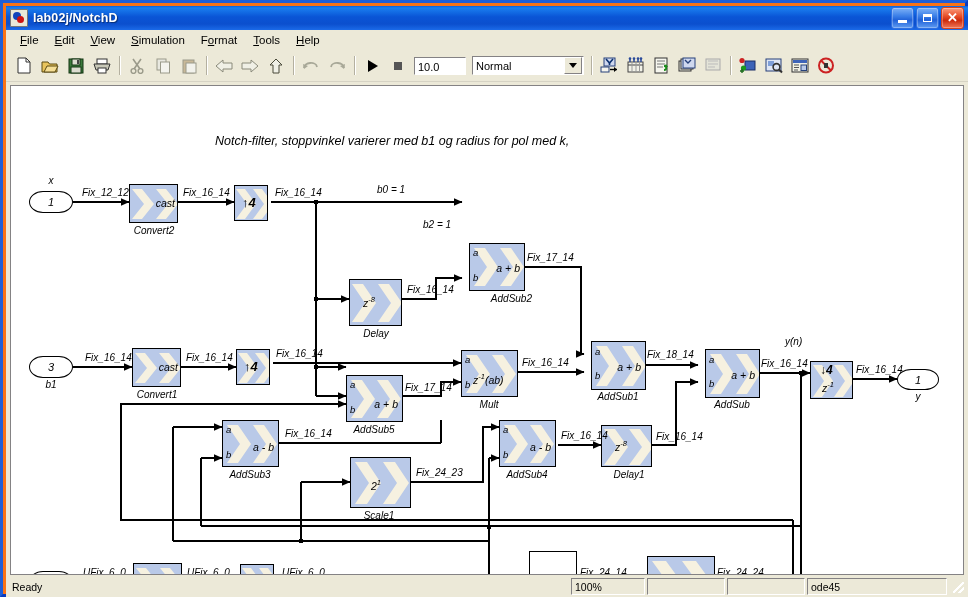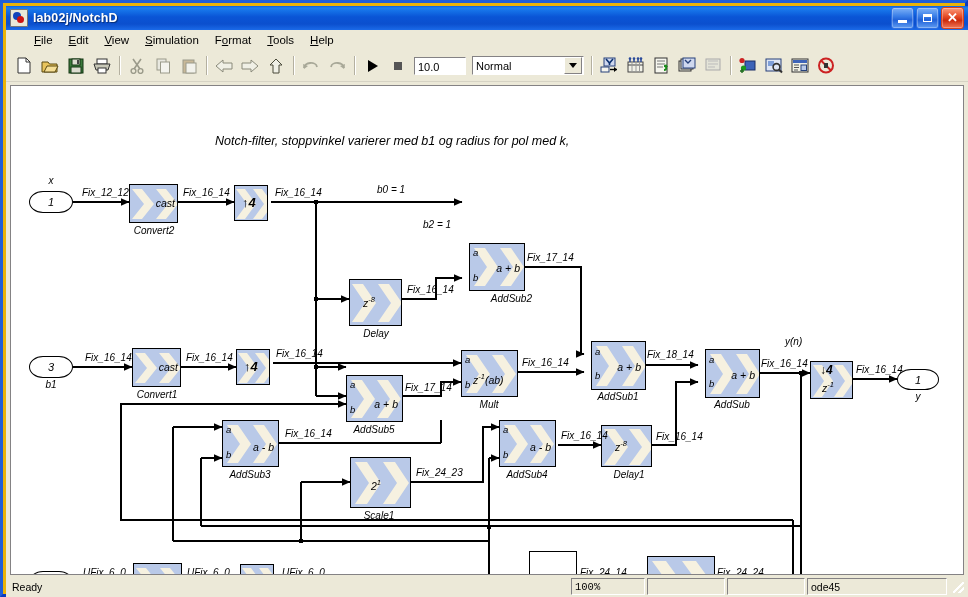--- a/index.html
+++ b/index.html
@@ -1,21 +1,21 @@
 <!DOCTYPE html>
 <html><head>
 <meta charset="utf-8">
 <style>
   html,body{margin:0;padding:0;background:#3a6ea5;}
   body{width:968px;height:597px;overflow:hidden;font-family:"Liberation Sans",sans-serif;}
 
   
   #window{
     position:absolute;left:0;top:0;width:968px;height:597px;
-    background:#eab308;
+    background:#f97316;
     box-sizing:border-box;
     border:3px solid;
     border-color:#1f5fd8 #0a3bbd #0a3bbd #1f5fd8;
   }
   #titlebar{
     position:absolute;left:3px;top:3px;width:962px;height:24px;
     background:linear-gradient(180deg,#0c5fe0 0%,#1a7ff0 8%,#0a55d6 45%,#0b4fce 75%,#1b6ae8 100%);
     display:flex;align-items:center;
   }
   #title-icon{
@@ -43,21 +43,21 @@
   .minglyph{width:9px;height:3px;background:#fff;margin-top:6px;}
   .maxglyph{width:9px;height:8px;border:1px solid #fff;border-top-width:3px;box-sizing:border-box;}
   .closeglyph{font-size:13px;line-height:12px;font-weight:bold;font-family:"Liberation Sans",sans-serif;}
 
   
   #client{
     position:absolute;left:3px;top:27px;width:962px;height:567px;
     background:#ece9d8;
   }
   
-  #menubar{height:20px;display:flex;align-items:center;padding-left:20px;font-size:11.5px;color:#000;}
+  #menubar{height:20px;display:flex;align-items:center;padding-left:6px;font-size:11.5px;color:#000;}
   .menu-item{padding:2px 8px;white-space:nowrap;}
   .menu-item span{text-decoration:underline;}
   
   #toolbar{height:31px;display:flex;align-items:center;padding-left:5px;gap:0px;
            border-bottom:1px solid #d6d3c4;}
   .tb{width:24px;height:23px;margin:0 1px;display:flex;align-items:center;justify-content:center;}
   .tb svg{display:block;}
   .sep{width:1px;height:19px;background:#b4b0a0;margin:0 4px;box-shadow:1px 0 0 #fff;}
   #simtime{
     width:52px;height:18px;background:#fff;border:1px solid;
@@ -686,21 +686,21 @@
         <div class="lbl" style="left:176px;top:481px;">UFix_6_0</div>
         <div class="lbl" style="left:271px;top:481px;">UFix_6_0</div>
         <div class="lbl" style="left:569px;top:481px;">Fix_24_14</div>
         <div class="lbl" style="left:706px;top:481px;">Fix_24_24</div>
 
       </div>
     </div>
 
     <div id="statusbar">
       <div class="statuscell" id="st-msg">Ready</div>
-      <div class="statuscell" style="width:74px;font-family:Liberation Mono, monospace;">100%</div>
+      <div class="statuscell" style="width:74px;">100%</div>
       <div class="statuscell" style="width:78px;"></div>
       <div class="statuscell" style="width:78px;"></div>
       <div class="statuscell" style="width:140px;text-align:center;">ode45</div>
       <div id="grip"></div>
     </div>
 
   </div>
 </div>
 
 </body></html>

